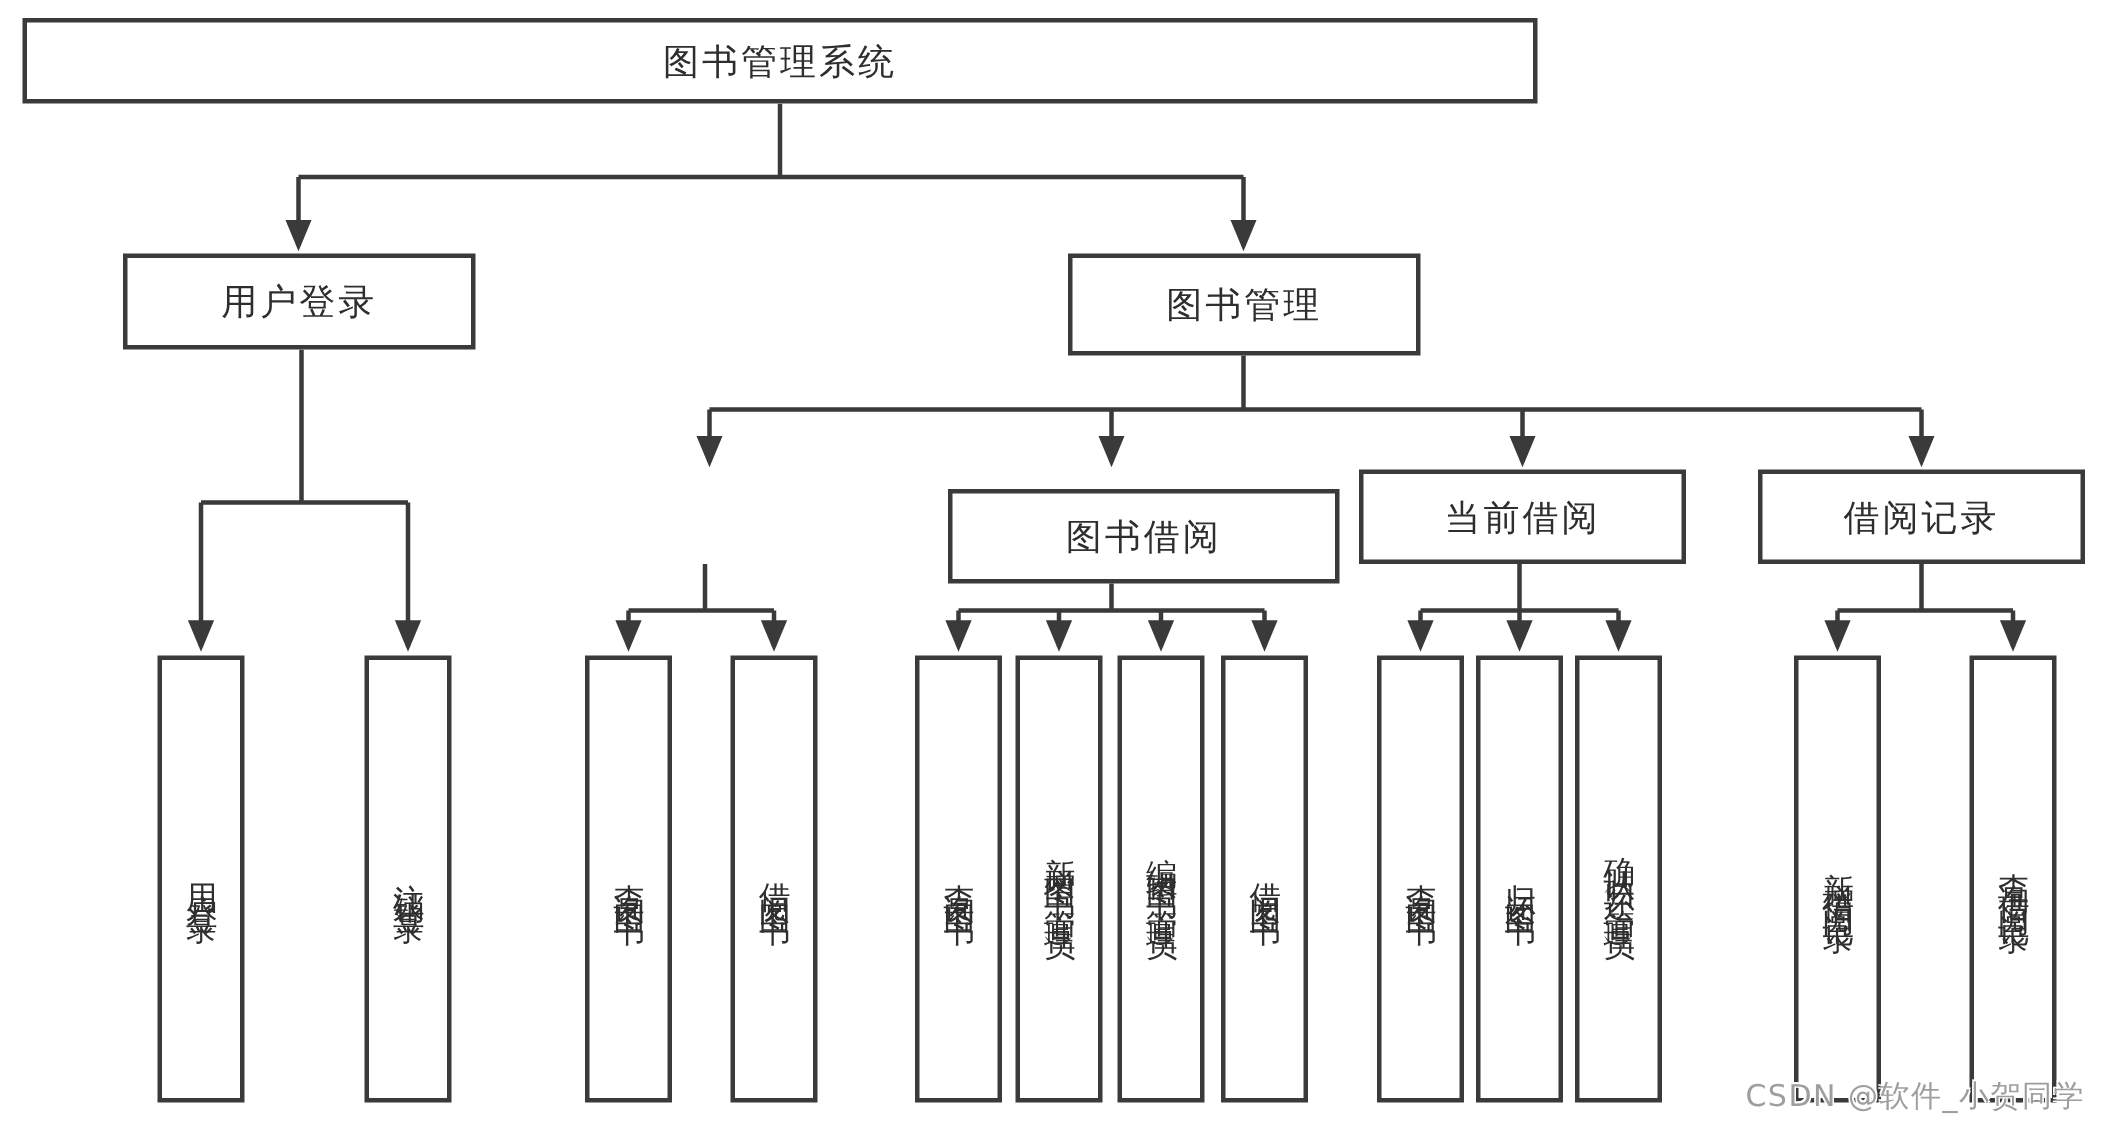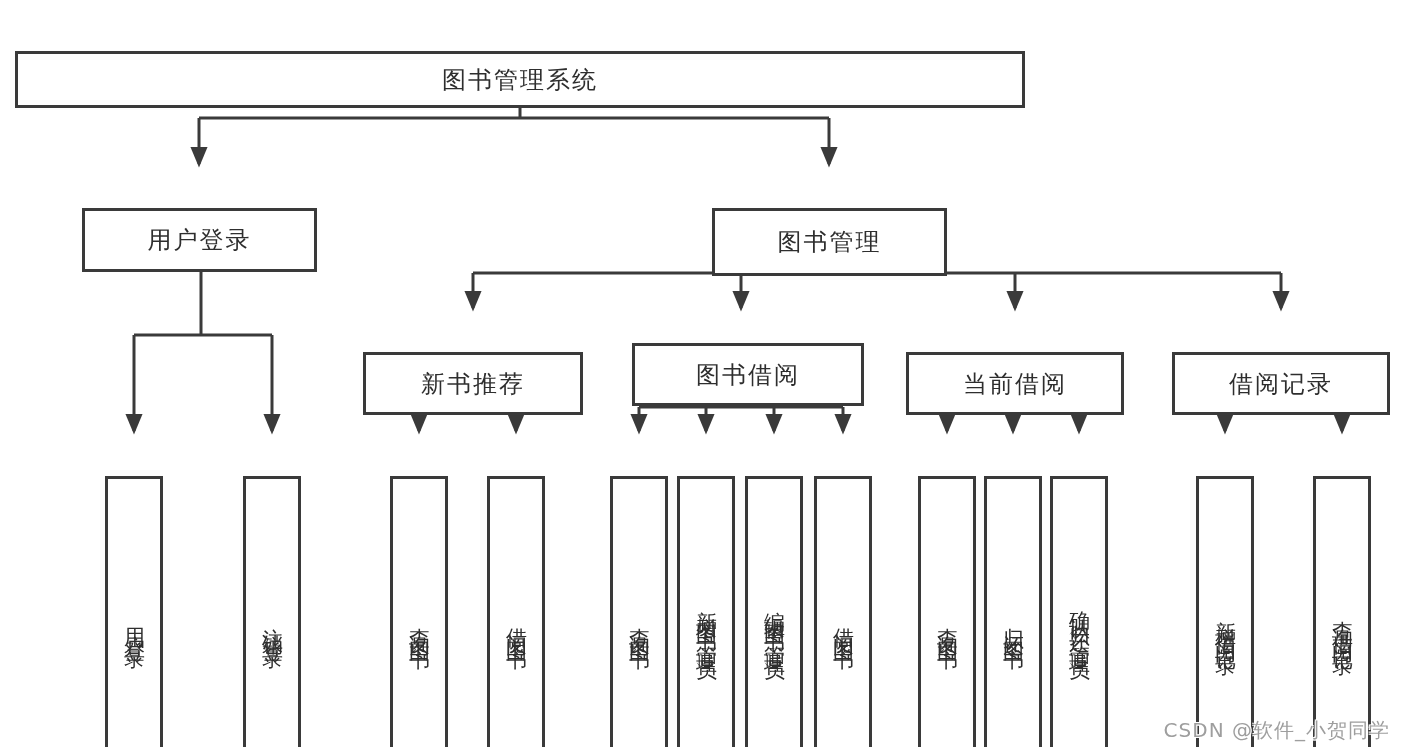--- a/index.html
+++ b/index.html
@@ -24,41 +24,40 @@
   .node {
     position: absolute;
     box-sizing: border-box;
     border: 3px solid #3a3a3a;
     background: #ffffff;
     color: #2e2e2e;
     display: flex;
     align-items: center;
     justify-content: center;
     text-align: center;
-    margin-top: 39px;
   }
   .node.h {
     font-size: 24px;
     letter-spacing: 2px;
     white-space: nowrap;
   }
   .node.v {
     writing-mode: vertical-rl;
     text-orientation: mixed;
     font-size: 21px;
     letter-spacing: 7px;
     line-height: 1;
     padding: 8px 0;
   }
   
   .n-root        { left: 15px;   top: 12px;  width: 1010px; height: 57px; }
   .n-user-login  { left: 82px;   top: 169px; width: 235px;  height: 64px; }
   .n-book-mgmt   { left: 712px;  top: 169px; width: 235px;  height: 68px; }
   .n-new-books   { left: 363px;  top: 313px; width: 220px;  height: 63px; }
-  .n-borrowing   { left: 632px;  top: 304px; width: 232px;  height: 63px; }
+  .n-borrowing   { left: 632px;  top: 326px; width: 261px;  height: 63px; }
   .n-current     { left: 906px;  top: 313px; width: 218px;  height: 63px; }
   .n-records     { left: 1172px; top: 313px; width: 218px;  height: 63px; }
   .leaf          { top: 437px; width: 58px; height: 298px; }
   .l-1  { left: 105px; }
   .l-2  { left: 243px; }
   .l-3  { left: 390px; }
   .l-4  { left: 487px; }
   .l-5  { left: 610px; }
   .l-6  { left: 677px; }
   .l-7  { left: 745px; }
@@ -126,21 +125,20 @@
       <line x1="1225" y1="407" x2="1225" y2="431" marker-end="url(#ah)"></line>
       <line x1="1342" y1="407" x2="1342" y2="431" marker-end="url(#ah)"></line>
     </g>
   </svg>
 
   <div class="node h n-root">图书管理系统</div>
 
   <div class="node h n-user-login">用户登录</div>
   <div class="node h n-book-mgmt">图书管理</div>
 
-  <div class="node h n-new-books">新书推荐</div>
   <div class="node h n-borrowing">图书借阅</div>
   <div class="node h n-records">借阅记录</div>
   <div class="node h n-current">当前借阅</div>
 
   <div class="node v leaf l-1">用户登录</div>
   <div class="node v leaf l-2">注销登录</div>
 
   <div class="node v leaf l-3">查询图书</div>
   <div class="node v leaf l-4">借阅图书</div>
 

